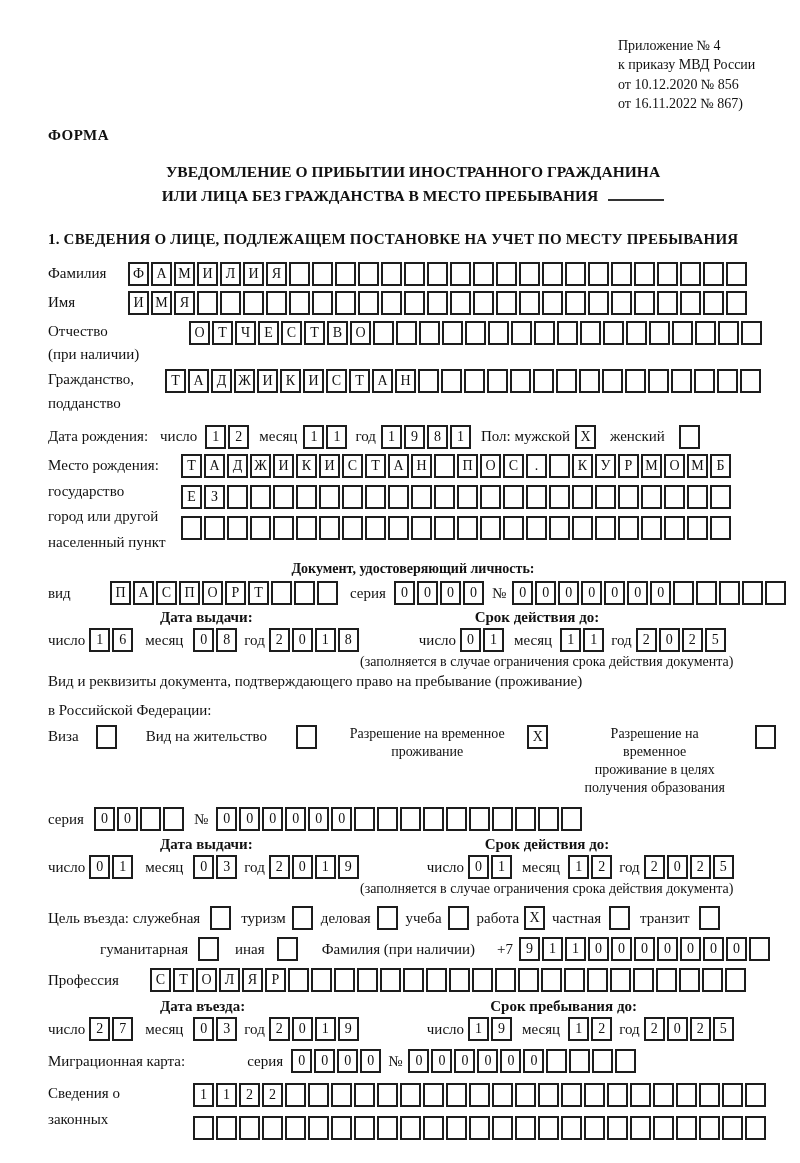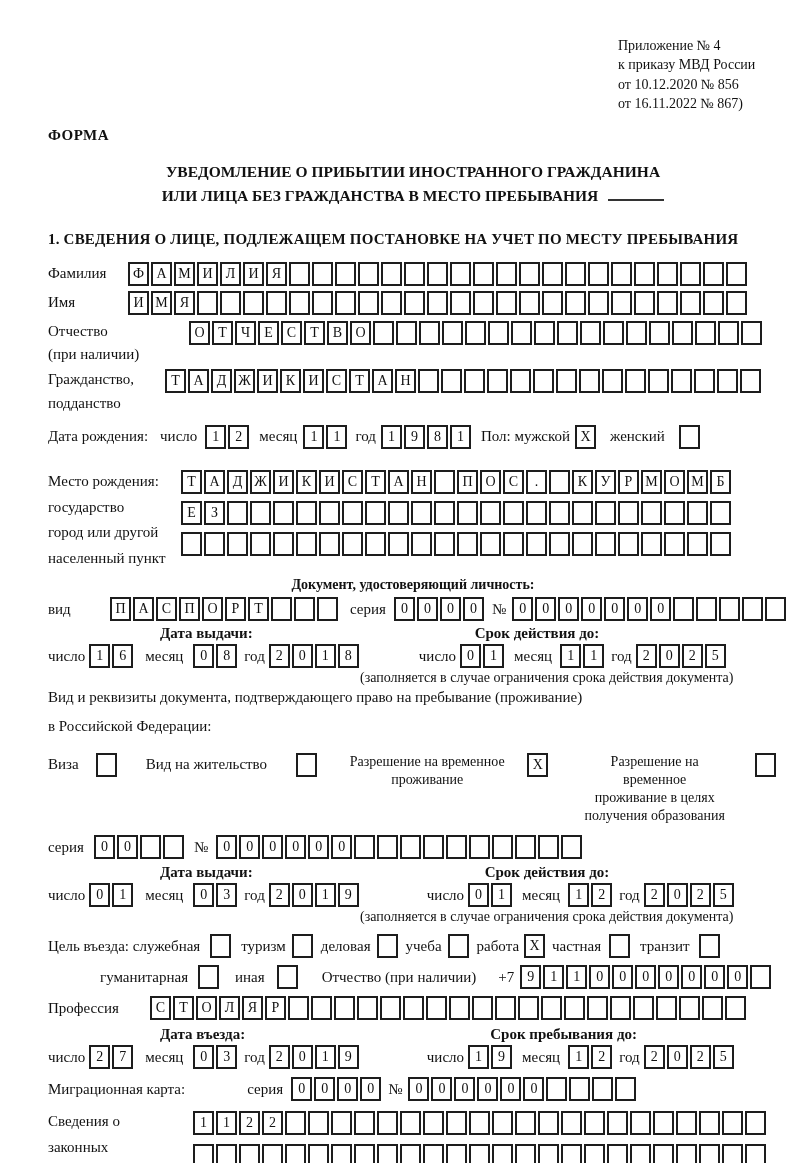--- a/index.html
+++ b/index.html
@@ -207,21 +207,21 @@
     <span class="lbl" style="margin-left:8px;">Пол: мужской</span>
     <span class="boxes" style="margin-left:5px;">
         <span class="box">X</span>
       </span>
     <span class="lbl" style="margin-left:12px;">женский</span>
     <span class="boxes" style="margin-left:14px;">
         <span class="box"></span>
       </span>
   </div>
 
-  <div class="rowt" style="margin-top:20px;">
+  <div class="rowt" style="margin-top:4px;">
     <span class="lbl stack" style="width:120px;line-height:1.72;">
       <span>Место рождения:</span>
       <span>государство</span>
       <span>город или другой</span>
       <span>населенный пункт</span>
     </span>
     <span class="stack">
       <span class="boxes" style="margin-top:1px;">
           <span class="box">Т</span>
           <span class="box">А</span>
@@ -383,21 +383,21 @@
         <span class="box">2</span>
         <span class="box">5</span>
       </span>
   </div>
 
   <div class="note" style="margin-left:312px;margin-top:2px;">(заполняется в случае ограничения срока действия документа)</div>
 
   <div class="lbl" style="margin-top:0;">Вид и реквизиты документа, подтверждающего право на пребывание (проживание)</div>
   <div class="lbl" style="margin-top:6px;">в Российской Федерации:</div>
 
-  <div class="rowt" style="margin-top:14px;">
+  <div class="rowt" style="margin-top:2px;">
     <span class="lbl">Виза</span>
     <span class="boxes" style="margin-left:4px;">
         <span class="box"></span>
       </span>
     <span class="lbl" style="margin-left:14px;">Вид на жительство</span>
     <span class="boxes" style="margin-left:16px;">
         <span class="box"></span>
       </span>
     <span class="ctr" style="margin-left:16px;width:172px;">
       <span>Разрешение на временное</span><br>
@@ -522,21 +522,21 @@
 
   <div class="row" style="margin-top:7px;">
     <span class="lbl" style="margin-left:52px;">гуманитарная</span>
     <span class="boxes" style="margin-left:10px;">
         <span class="box"></span>
       </span>
     <span class="lbl" style="margin-left:14px;">иная</span>
     <span class="boxes" style="margin-left:12px;">
         <span class="box"></span>
       </span>
-    <span class="lbl" style="margin-left:22px;">Отчество (при наличии)</span>
+    <span class="lbl" style="margin-left:22px;">Фамилия (при наличии)</span>
     <span class="lbl" style="margin-left:22px;">+7</span>
     <span class="boxes" style="margin-left:6px;">
         <span class="box">9</span>
         <span class="box">1</span>
         <span class="box">1</span>
         <span class="box">0</span>
         <span class="box">0</span>
         <span class="box">0</span>
         <span class="box">0</span>
         <span class="box">0</span>

